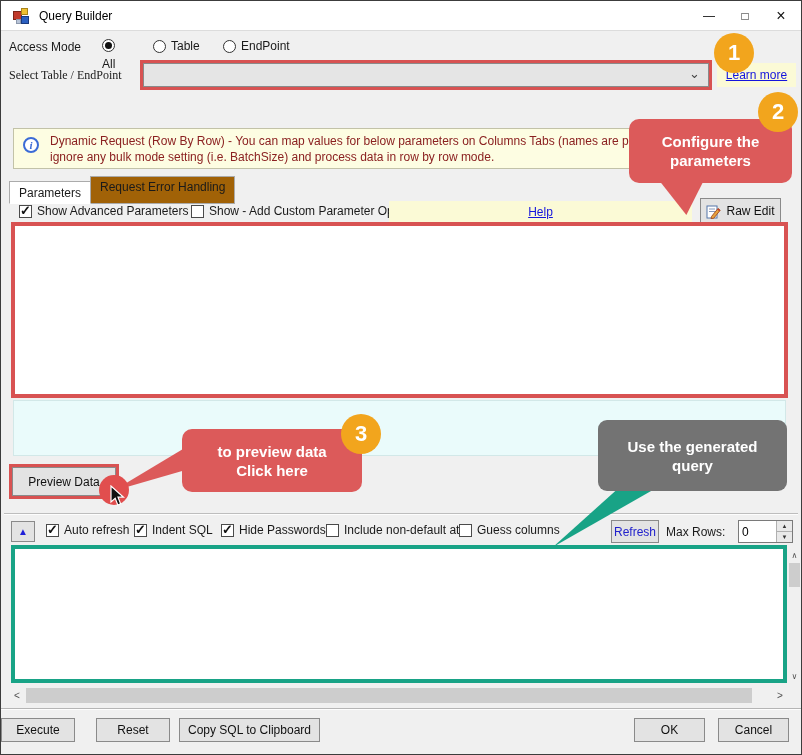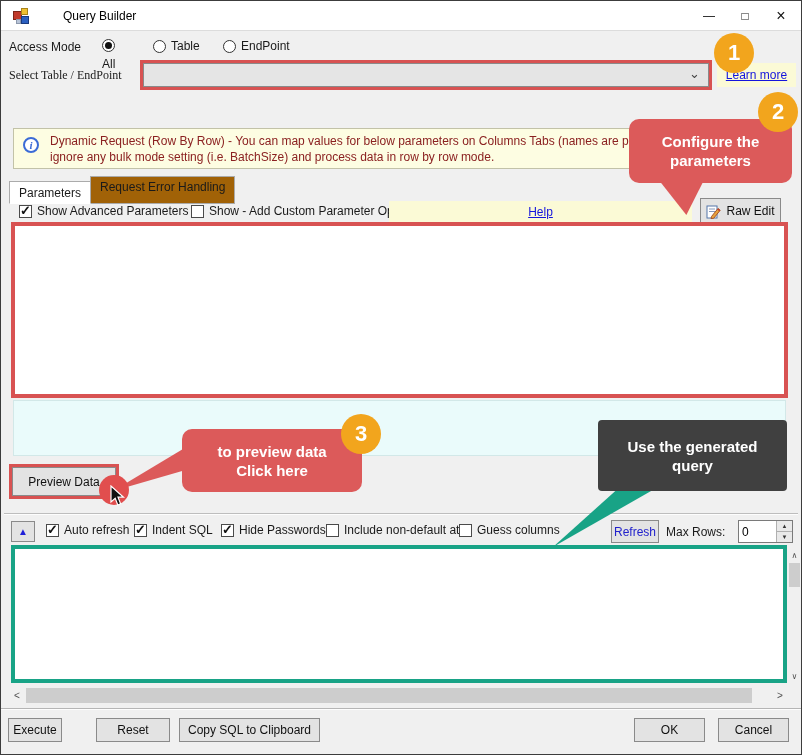--- a/index.html
+++ b/index.html
@@ -7,21 +7,21 @@
   body { font-family:"Liberation Sans", sans-serif; font-size:12px; color:#1a1a1a; background:#fff; }
 
   .dialog { position:relative; width:802px; height:755px; background:#f0f0f0;
             border:1px solid #3c3c3c; overflow:hidden; }
 
   
   .titlebar { position:absolute; top:0; left:0; width:800px; height:30px; background:#fff;
               border-bottom:1px solid #dcdcdc; }
   .app-icon { position:absolute; left:12px; top:7px; width:16px; height:16px; }
   .app-icon .sq { position:absolute; }
-  .title-text { position:absolute; left:38px; top:0; line-height:30px; font-size:12px; color:#000;margin-left:24px; }
+  .title-text { position:absolute; left:38px; top:0; line-height:30px; font-size:12px; color:#000; }
   .winbtns { position:absolute; right:2px; top:0; height:30px; display:flex; }
   .winbtn { width:36px; height:30px; display:flex; align-items:center; justify-content:center;
             font-size:12px; color:#111; cursor:default; }
   .winbtn.close { font-size:16px; }
 
   
   .lbl { position:absolute; white-space:nowrap; }
 
   .radio { position:absolute; display:flex; align-items:center; gap:5px; }
   .radio-circle { width:13px; height:13px; border:1px solid #333; border-radius:50%; background:#fff;
@@ -67,21 +67,21 @@
   .cyan-strip { position:absolute; left:12px; top:399px; width:773px; height:56px; background:#eafbfb;
                 border:1px solid #d2e8e8; }
 
   .preview-outer { position:absolute; left:8px; top:463px; width:110px; height:35px; border:3px solid #d85252; }
   .preview-btn { width:100%; height:100%; }
 
   
   .callout { position:absolute; background:#dc5a5a; border-radius:10px; color:#fff; font-weight:bold;
              font-size:15px; text-align:center; display:flex; flex-direction:column; justify-content:center;
              line-height:19px; z-index:5; }
-  .callout.teal { background:#404040; border-radius:4px; }
+  .callout.teal { background:#737373; border-radius:9px; }
   .tail { position:absolute; background:#dc5a5a; z-index:4; }
   .tail.teal { background:#18a386; }
   .badge { position:absolute; width:40px; height:40px; border-radius:50%; background:#f2a51d; color:#fff;
            font-size:22px; font-weight:bold; display:flex; align-items:center; justify-content:center; z-index:6; }
   .click-dot { position:absolute; left:98px; top:474px; width:30px; height:30px; border-radius:50%;
                background:#e14e4e; z-index:6; }
   .cursor-icon { position:absolute; left:108px; top:484px; z-index:7; }
 
   
   .divider1 { position:absolute; left:3px; top:512px; width:794px; height:1px; background:#bdbdbd;
@@ -269,21 +269,21 @@
     <div class="thumb"></div>
     <div class="arr" style="position:absolute;bottom:0;width:13px;">∨</div>
   </div>
   <div class="hsb">
     <span class="arr" style="position:absolute;left:0;">&lt;</span>
     <div class="thumb"></div>
     <span class="arr" style="position:absolute;right:0;">&gt;</span>
   </div>
 
   <div class="divider2"></div>
-  <div class="btn footer-btn" style="left:7px;width:54px;">
+  <div class="btn footer-btn" style="left:0;width:74px;">
     <span>Execute</span>
   </div>
   <div class="btn footer-btn" style="left:95px;width:74px;">
     <span>Reset</span>
   </div>
   <div class="btn footer-btn" style="left:178px;width:141px;">
     <span>Copy SQL to Clipboard</span>
   </div>
   <div class="btn footer-btn" style="left:633px;width:71px;">
     <span>OK</span>

